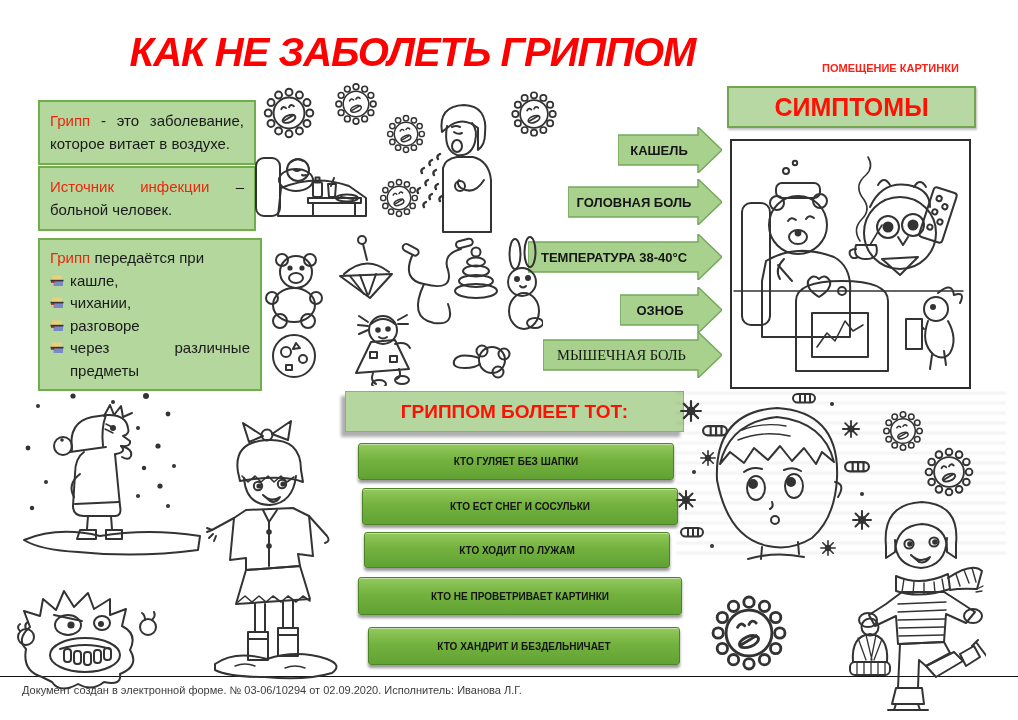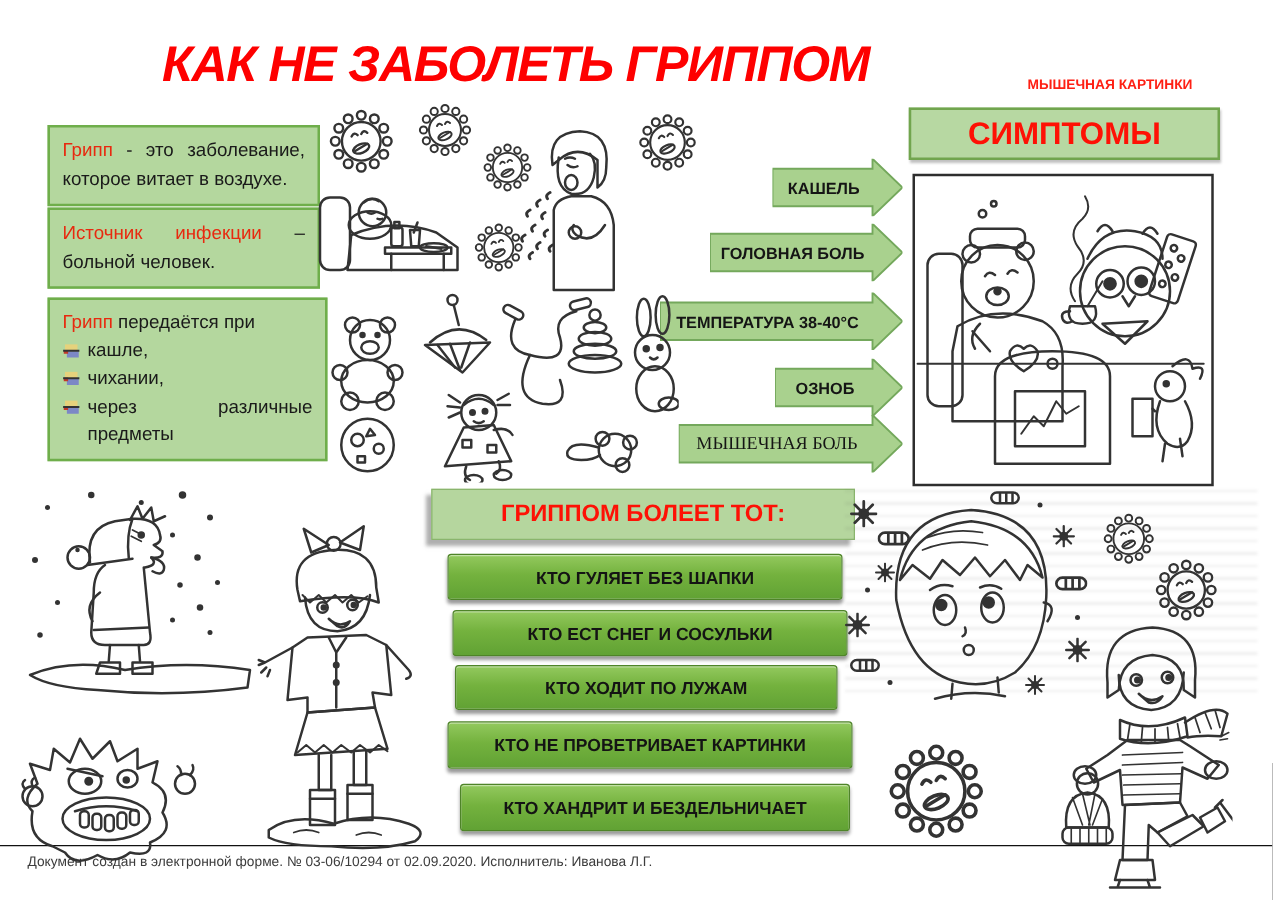--- a/index.html
+++ b/index.html
@@ -50,21 +50,21 @@
     left:345px;top:391px;width:337px;height:39px;background:#b5d69e;
     border:1px solid #8ab56d;display:flex;align-items:center;justify-content:center;
     font-size:19px;font-weight:bold;color:#fe1105;
     box-shadow:-4px 5px 3px rgba(110,110,110,.55);
   }
   .flu-bar{
     position:absolute;border-radius:3px;border:1px solid #4e8428;
     background:linear-gradient(180deg,#93c95e 0%,#74b23e 45%,#61a234 100%);
     box-shadow:0 3px 3px rgba(0,0,0,.4), inset 0 1px 0 rgba(255,255,255,.45);
     display:flex;align-items:center;justify-content:center;
-    font-size:14px;font-weight:bold;color:#141414;white-space:nowrap;
+    font-size:10px;font-weight:bold;color:#141414;white-space:nowrap;
   }
   
   .footer-rule{left:0;top:676px;width:1018px;border-top:1.5px solid #111;}
   .footer-text{left:22px;font-size:11px;color:#3c3c3c;line-height:1;}
   
   .illus{position:absolute;}
   .sketch{stroke:#333;fill:none;stroke-width:2;stroke-linecap:round;stroke-linejoin:round;}
   .haze{
     left:676px;top:392px;width:330px;height:168px;
     background:repeating-linear-gradient(180deg,rgba(70,70,70,.16) 0 2px,transparent 2px 10px);
@@ -110,21 +110,21 @@
           <line x1="13" y1="3" x2="13" y2="10"></line>
           <line x1="18" y1="3" x2="18" y2="10"></line>
       </g>
     </symbol>
   </defs>
 </svg>
 
 <div id="poster">
 
   <div class="abs main-title">КАК НЕ ЗАБОЛЕТЬ ГРИППОМ</div>
-  <div class="abs color-note">МЫШЕЧНАЯ КАРТИНКИ</div>
+  <div class="abs color-note">ПОМЕЩЕНИЕ КАРТИНКИ</div>
 
   <div class="abs info-box" id="info-box-1">
     <span class="lead">Грипп</span><span> - это заболевание, которое витает в воздухе.</span>
   </div>
   <div class="abs info-box" id="info-box-2">
     <span class="lead">Источник инфекции</span><span> – больной человек.</span>
   </div>
   <div class="abs info-box" id="info-box-3">
     <div><span class="lead">Грипп</span><span> передаётся при</span></div>
     <div class="bullet-row">
@@ -145,20 +145,29 @@
         </svg>
       <span class="bullet-text">чихании,</span>
     </div>
     <div class="bullet-row">
       <svg width="14" height="14" viewBox="0 0 14 14">
           <rect x="2" y="1.5" width="10" height="5" fill="#e6d27c"></rect>
           <rect x="3.5" y="7" width="9.5" height="5" fill="#7c88c6"></rect>
           <rect x="1" y="6" width="3.5" height="3" fill="#c0392b"></rect>
           <line x1="0.5" y1="6.6" x2="13.5" y2="6.6" stroke="#333" stroke-width="1.6"></line>
         </svg>
+      <span class="bullet-text">разговоре</span>
+    </div>
+    <div class="bullet-row">
+      <svg width="14" height="14" viewBox="0 0 14 14">
+          <rect x="2" y="1.5" width="10" height="5" fill="#e6d27c"></rect>
+          <rect x="3.5" y="7" width="9.5" height="5" fill="#7c88c6"></rect>
+          <rect x="1" y="6" width="3.5" height="3" fill="#c0392b"></rect>
+          <line x1="0.5" y1="6.6" x2="13.5" y2="6.6" stroke="#333" stroke-width="1.6"></line>
+        </svg>
       <span class="bullet-text">через различные предметы</span>
     </div>
   </div>
 
   <div class="abs symptoms-header">СИМПТОМЫ</div>
 
   <div class="arrow" style="left:618px;top:127px;width:104px">
     <svg width="104" height="46">
         <polygon points="0,8 80,8 80,0 104,23 80,46 80,38 0,38" fill="#a9d18e" stroke="#74a85c" stroke-width="1.5"></polygon>
       </svg>

